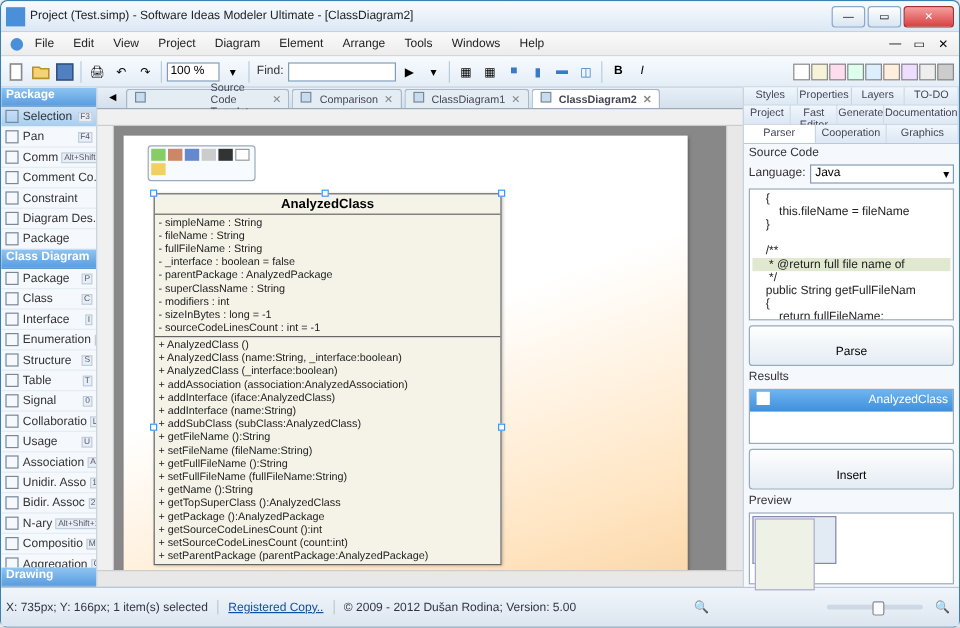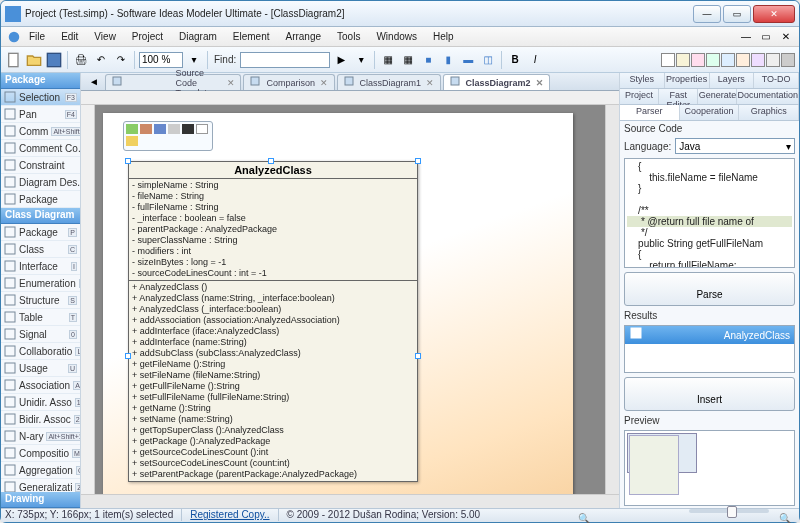--- a/index.html
+++ b/index.html
@@ -56,21 +56,21 @@
 .rrow select,.rrow .combo{flex:1;height:16px;border:1px solid #7f9db9;background:#fff;font-size:9px}
 .codebox{flex:0 0 110px;margin:2px 4px;border:1px solid #9ab;background:#fff;font-family:Consolas,monospace;font-size:9px;padding:2px;overflow:hidden;white-space:pre;color:#222;line-height:11px;position:relative}
 .codebox .hl{background:#e0e8d0;display:block}
 .rbtn{height:18px;border:1px solid #9ab;background:linear-gradient(#fefefe,#e4ecf4);margin:2px 4px;text-align:center;padding:16px;font-size:10px;border-radius:3px}
 .rheading{font-size:10px;padding:2px 4px;color:#333}
 .resultbox{height:48px;margin:2px 4px;border:1px solid #9ab;background:#fff}
 .resultitem{height:18px;background:linear-gradient(#6fb4ef,#3d8fdd);color:#fff;display:flex;align-items:center;padding:0 4px;gap:4px;font-size:9px}
 .previewbox{flex:1;margin:2px 4px;border:1px solid #9ab;background:#fff;position:relative;min-height:60px}
 .previewbox .mini{position:absolute;left:4px;top:4px;width:50px;height:60px;background:#eef2e6;border:1px solid #aac}
 .previewbox .vp{position:absolute;left:2px;top:2px;width:70px;height:40px;border:1px solid #88a;background:rgba(160,190,220,.3)}
-.statusbar{height:14px;background:linear-gradient(#f0f5fa,#dce6f0);border-top:1px solid #b8c8d8;display:flex;padding:0 4px;font-size:9px;color:#334;gap:8px}
+.statusbar{height:33px;background:linear-gradient(#f0f5fa,#dce6f0);border-top:1px solid #b8c8d8;display:flex;align-items:center;padding:0 4px;font-size:9px;color:#334;gap:8px}
 .statusbar .sep{width:1px;height:12px;background:#b8c8d8}
 .statusbar .link{color:#1050a0;text-decoration:underline}
 .statusbar .slider{flex:0 0 80px;height:4px;background:#ccd8e4;margin-left:auto;position:relative;border-radius:2px}
 .statusbar .slider::after{content:"";position:absolute;left:38px;top:-3px;width:8px;height:10px;background:#fafafa;border:1px solid #889;border-radius:2px}
 svg{width:100%;height:100%}
 </style>
 </head>
 <body>
 
 <div class="window">
@@ -379,21 +379,20 @@
                   <div>+ AnalyzedClass (_interface:boolean)</div>
                   <div>+ addAssociation (association:AnalyzedAssociation)</div>
                   <div>+ addInterface (iface:AnalyzedClass)</div>
                   <div>+ addInterface (name:String)</div>
                   <div>+ addSubClass (subClass:AnalyzedClass)</div>
                   <div>+ getFileName ():String</div>
                   <div>+ setFileName (fileName:String)</div>
                   <div>+ getFullFileName ():String</div>
                   <div>+ setFullFileName (fullFileName:String)</div>
                   <div>+ getName ():String</div>
-                  <div>+ setName (name:String)</div>
                   <div>+ getTopSuperClass ():AnalyzedClass</div>
                   <div>+ getPackage ():AnalyzedPackage</div>
                   <div>+ getSourceCodeLinesCount ():int</div>
                   <div>+ setSourceCodeLinesCount (count:int)</div>
                   <div>+ setParentPackage (parentPackage:AnalyzedPackage)</div>
                 </div>
             </div>
             <div class="selhandle" style="left:22px;top:45px"></div>
             <div class="selhandle" style="left:165px;top:45px"></div>
             <div class="selhandle" style="left:312px;top:45px"></div>

